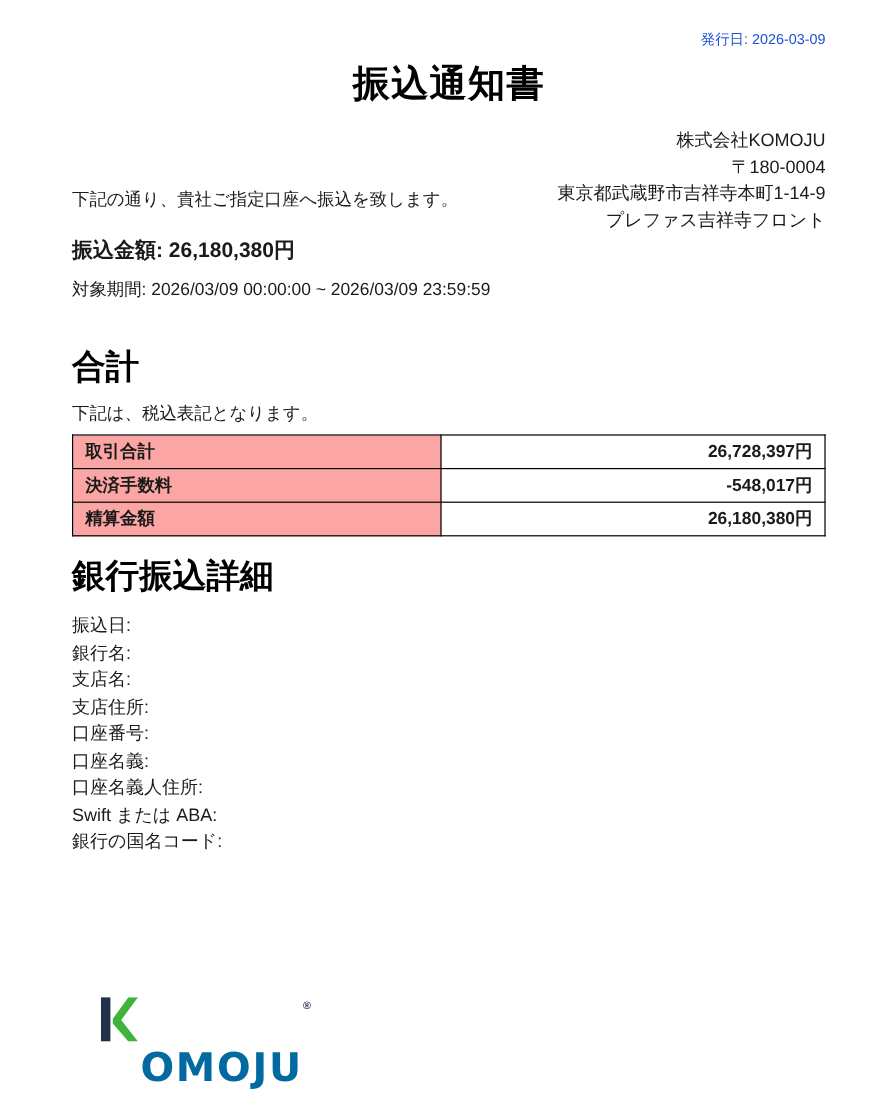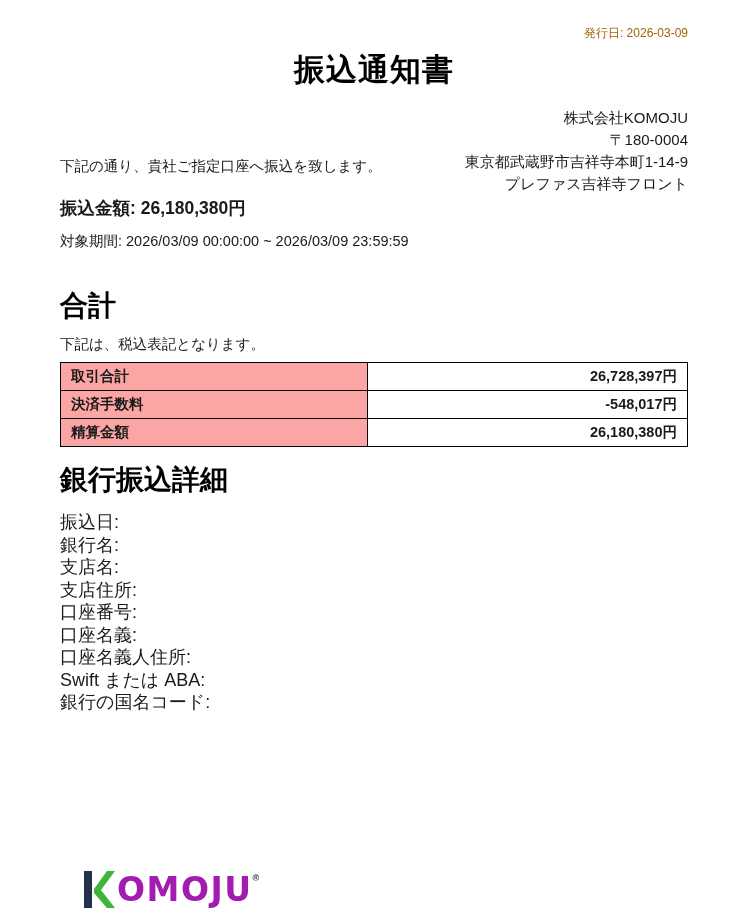--- a/index.html
+++ b/index.html
@@ -10,21 +10,21 @@
     position: relative;
     width: 742px;
     height: 924px;
     margin: 0 auto;
     background: #ffffff;
     padding: 0 54px 0 60px;
     overflow: hidden;
   }
 
   
-  .meta { padding-top: 26px; text-align: right; font-size: 12px; line-height: 15px; color: #a16207; }
+  .meta { padding-top: 26px; text-align: right; font-size: 12px; line-height: 15px; color: #1d4ed8; }
   .meta .notice-no { padding-right: 70px; }
 
   
   .doc-title { margin-top: 8px; text-align: center; font-size: 31px; font-weight: bold; letter-spacing: 1px; color: #000; }
 
   
   .header-row { display: flex; justify-content: space-between; margin-top: 16px; }
   .transfer-col { padding-top: 50px; }
   .transfer-col .intro { font-size: 14.5px; }
   .transfer-col .amount { margin-top: 20px; font-size: 17.5px; font-weight: bold; }
@@ -43,32 +43,33 @@
     height: 28px;
     font-weight: bold;
   }
   table.summary th { width: 49%; background: #fca5a5; text-align: left; font-weight: bold; }
   table.summary td { text-align: right; background: #fff; }
   table.summary td.bold-value { font-weight: bold; }
 
   
   .bank-heading { margin-top: 14px; }
   ul.bank-fields { margin-top: 12px; list-style: none; }
-  ul.bank-fields li { font-size: 18px; line-height: 22.5px; }
+  ul.bank-fields li { font-size: 15px; line-height: 22.5px; }
 
   
   .logo { position: absolute; left: 84px; bottom: 16px; display: flex; align-items: flex-start; }
   .logo-k { display: block; margin-right: 2px; }
   .logo-text {
     font-family: "DejaVu Sans", sans-serif;
     font-weight: bold;
     font-size: 33px;
     line-height: 37px;
     letter-spacing: 1.5px;
-    color: #a21caf;
+    color: #0369a1;
+    margin-top: 40px;
   }
   .logo-reg { font-size: 9px; color: #22304a; font-weight: bold; margin-top: 2px; }
 </style>
 </head>
 <body>
 
 <div class="page">
 
   <div class="meta">
     <div>発行日: 2026-03-09</div>

